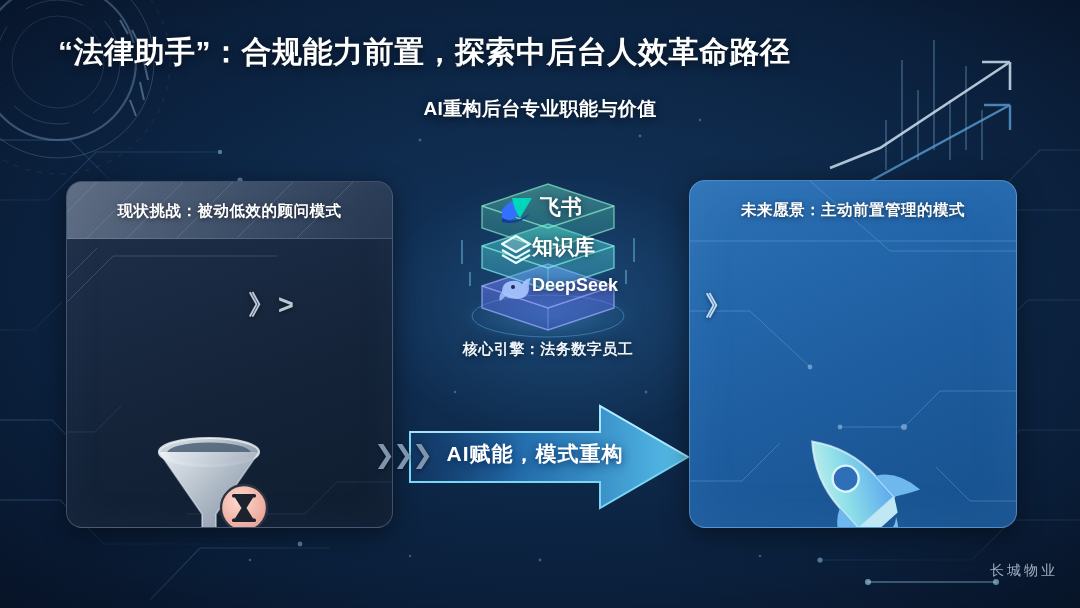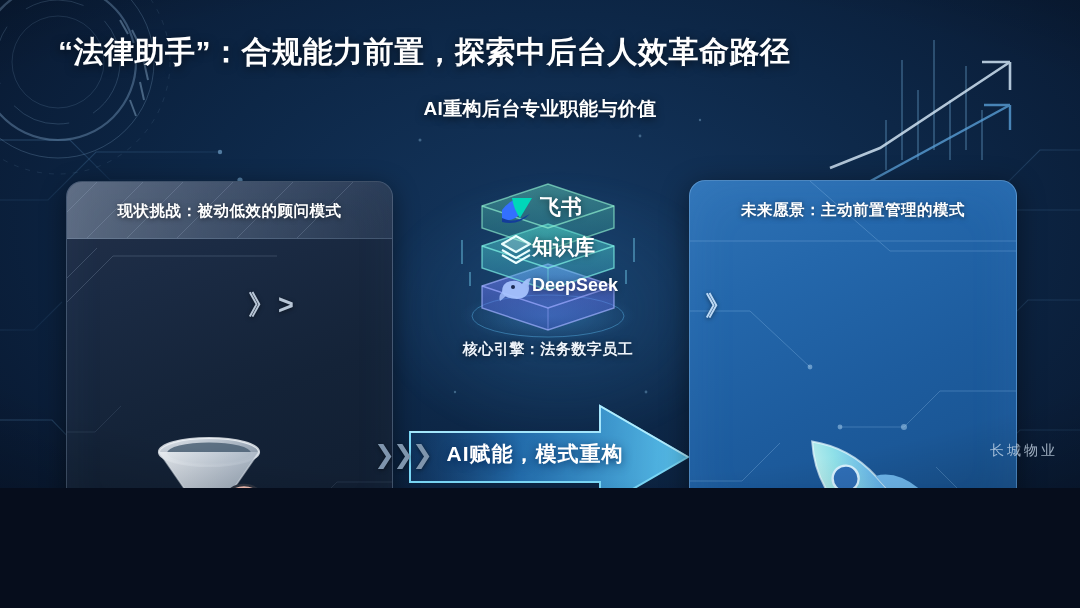--- a/index.html
+++ b/index.html
@@ -1,21 +1,21 @@
 <!DOCTYPE html>
 <html><head>
 <meta charset="utf-8">
 <style>
   html,body{margin:0;padding:0;}
   body{
     width:1080px;height:608px;overflow:hidden;
     font-family:"Liberation Sans","DejaVu Sans",sans-serif;
     background:#060d1c;
   }
-  .stage{position:relative;width:1080px;height:488px;overflow:hidden;
+  .stage{position:relative;width:1080px;height:608px;overflow:hidden;
     background:
       radial-gradient(1100px 620px at 52% 46%, #14365e 0%, #0d2747 34%, #091a33 62%, #060f22 100%),
       linear-gradient(180deg,#081427 0%,#0a1b33 50%,#050c1b 100%);
   }
   
   .bgsvg{position:absolute;inset:0;width:1080px;height:608px;pointer-events:none;}
   .glow-c{position:absolute;left:300px;top:120px;width:520px;height:380px;
     background:radial-gradient(closest-side,rgba(60,150,220,.22),rgba(60,150,220,0) 72%);
     filter:blur(4px);pointer-events:none;}
   .vig{position:absolute;inset:0;pointer-events:none;

